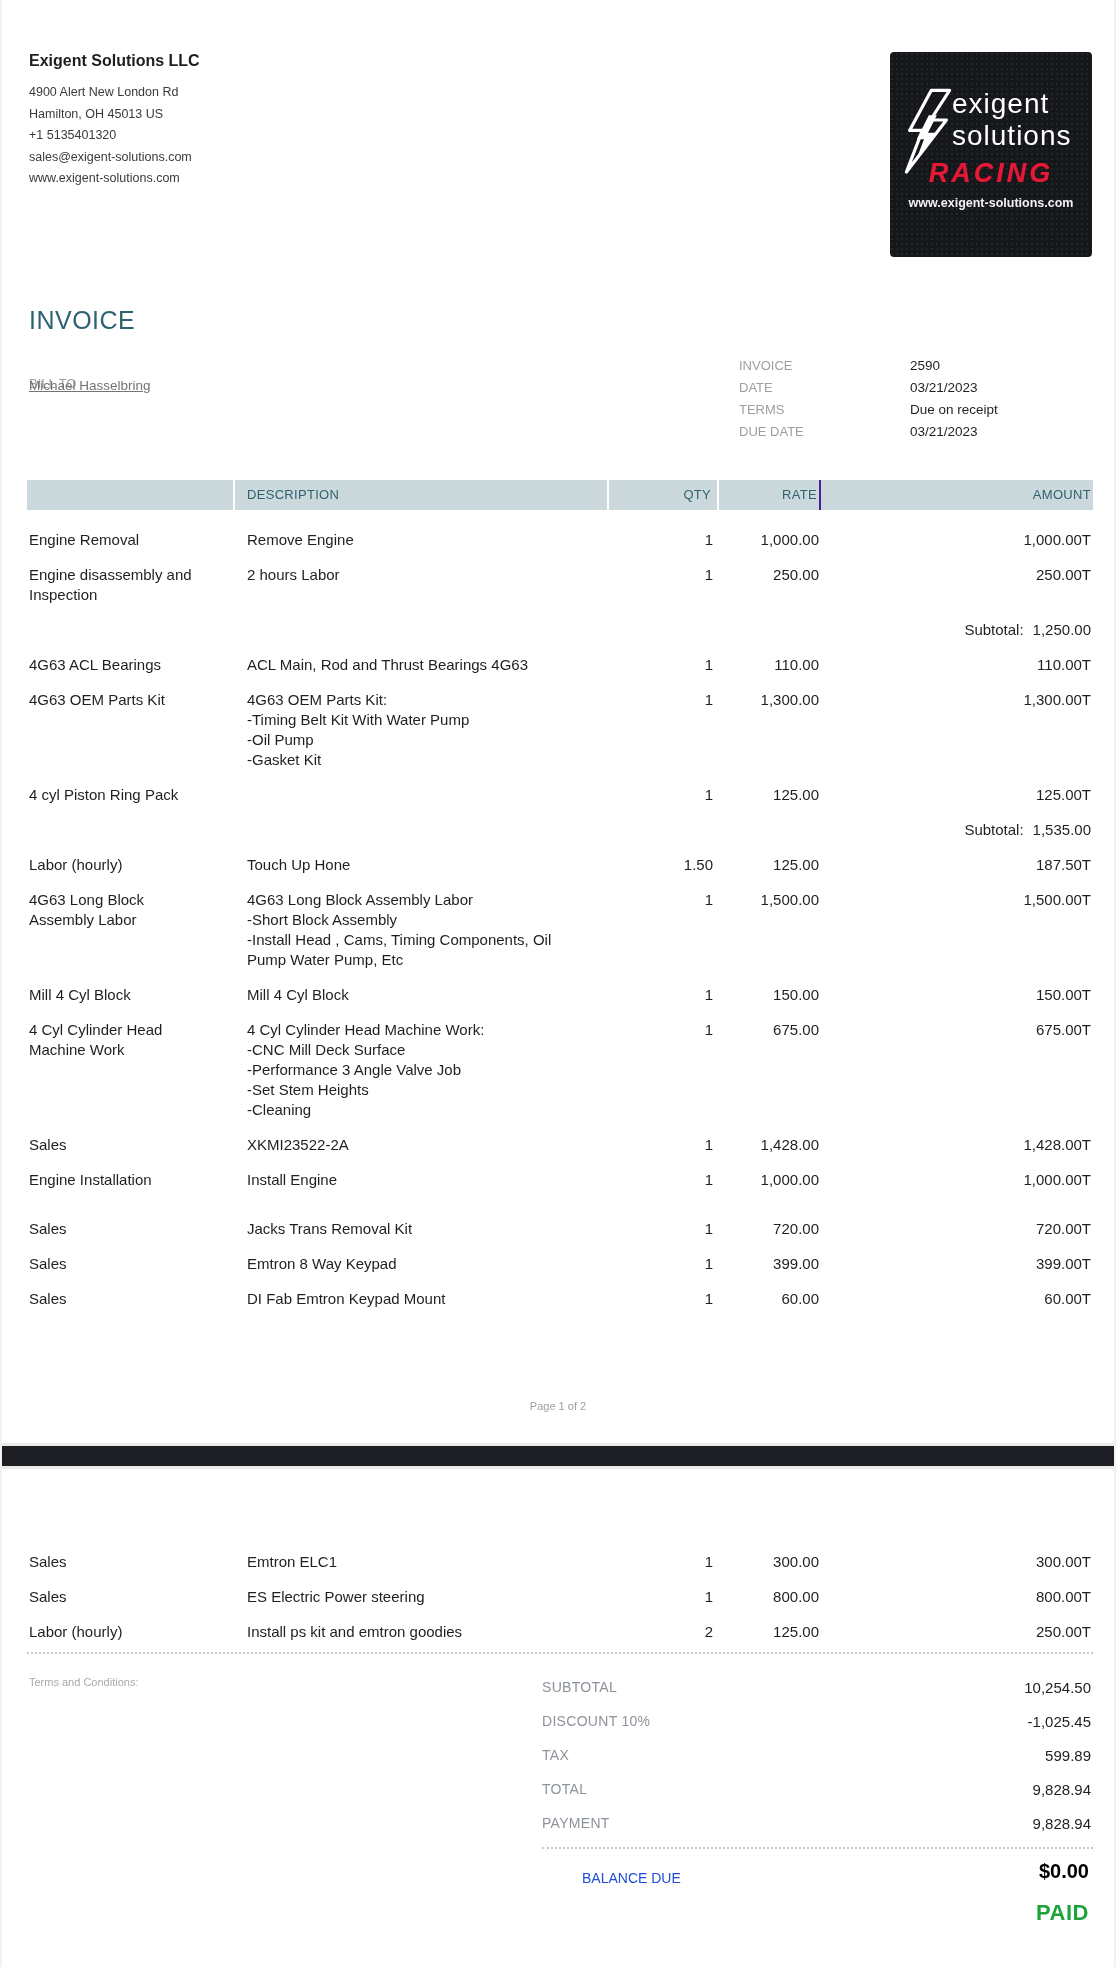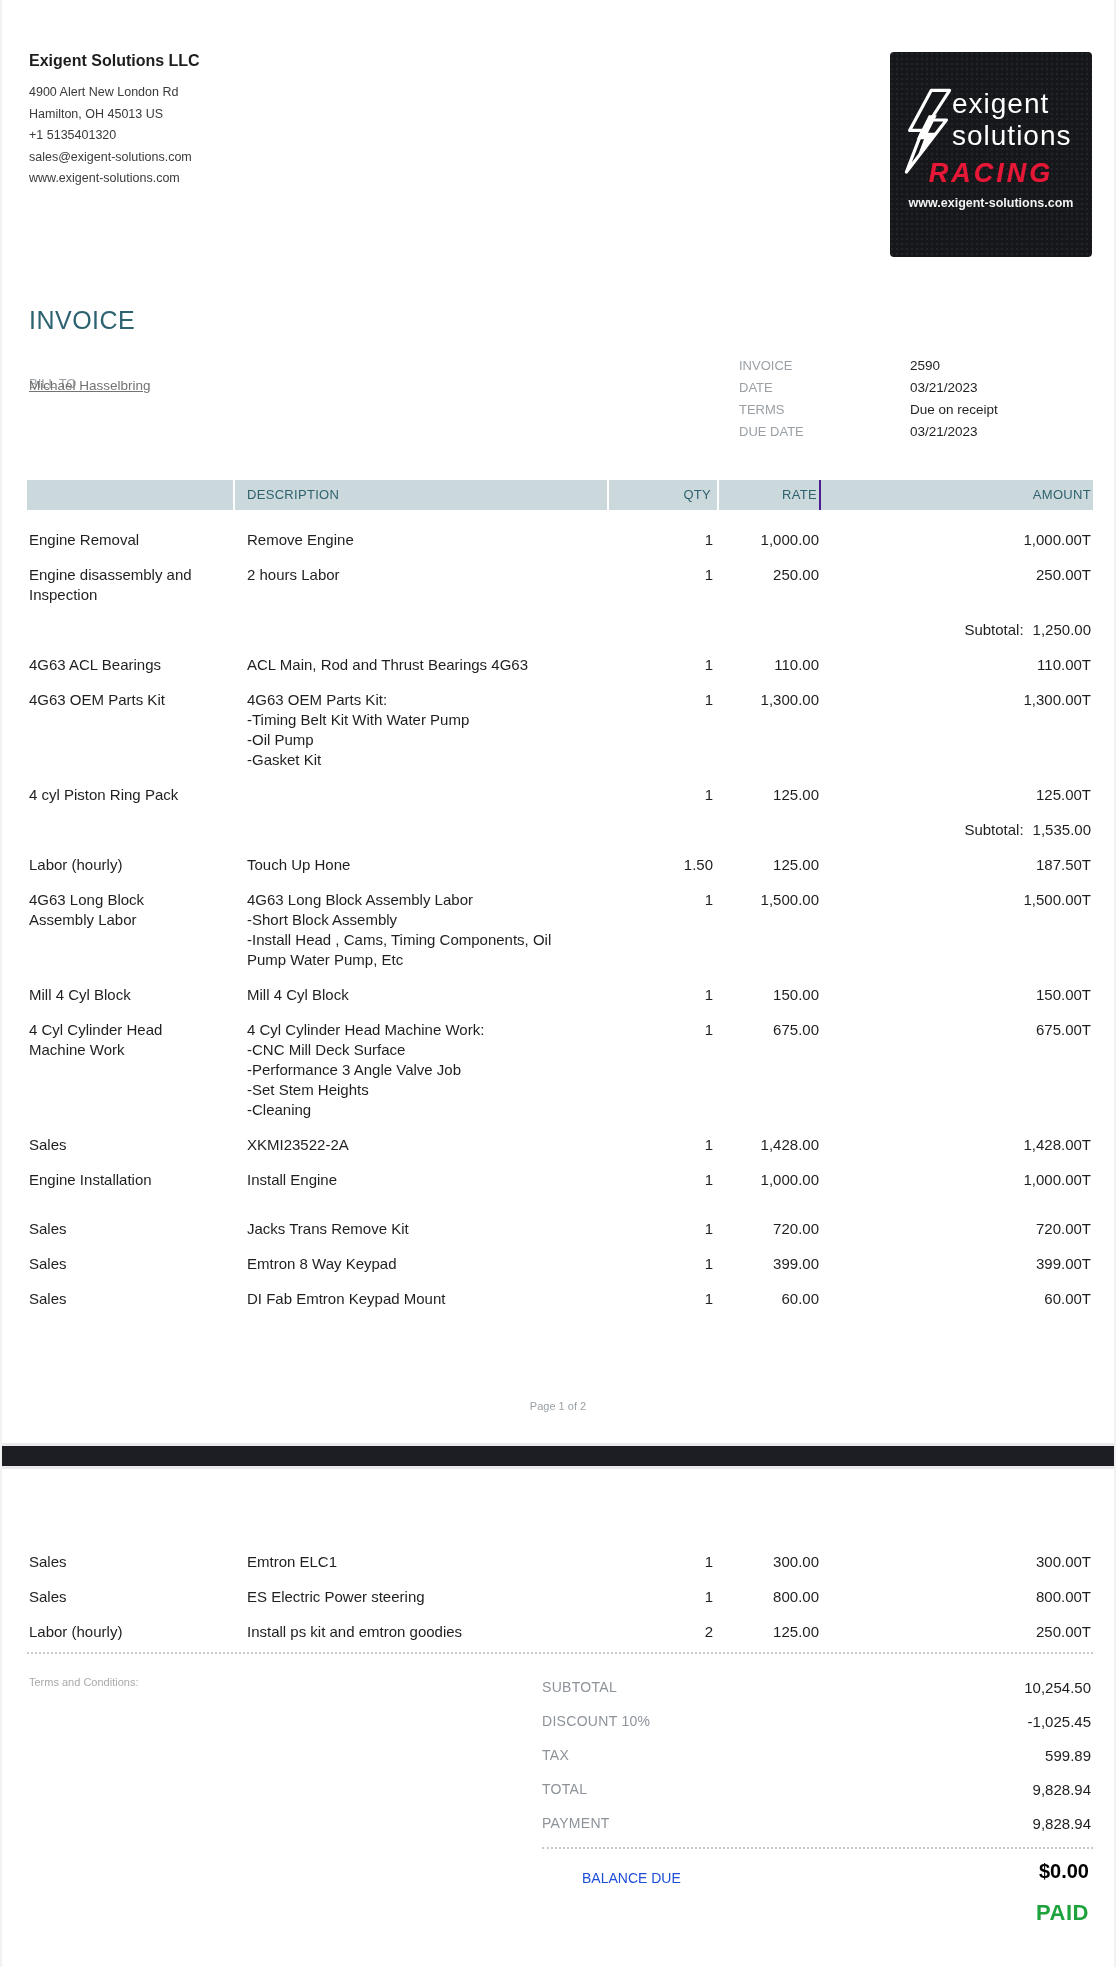--- a/index.html
+++ b/index.html
@@ -222,21 +222,21 @@
       <div class="trow">
         <div class="c-item">Engine Installation</div>
         <div class="c-desc">Install Engine</div>
         <div class="c-qty">1</div>
         <div class="c-rate">1,000.00</div>
         <div class="c-amt">1,000.00T</div>
       </div>
       <div class="spacer14"></div>
       <div class="trow">
         <div class="c-item">Sales</div>
-        <div class="c-desc">Jacks Trans Remove Kit</div>
+        <div class="c-desc">Jacks Trans Removal Kit</div>
         <div class="c-qty">1</div>
         <div class="c-rate">720.00</div>
         <div class="c-amt">720.00T</div>
       </div>
       <div class="trow">
         <div class="c-item">Sales</div>
         <div class="c-desc">Emtron 8 Way Keypad</div>
         <div class="c-qty">1</div>
         <div class="c-rate">399.00</div>
         <div class="c-amt">399.00T</div>

